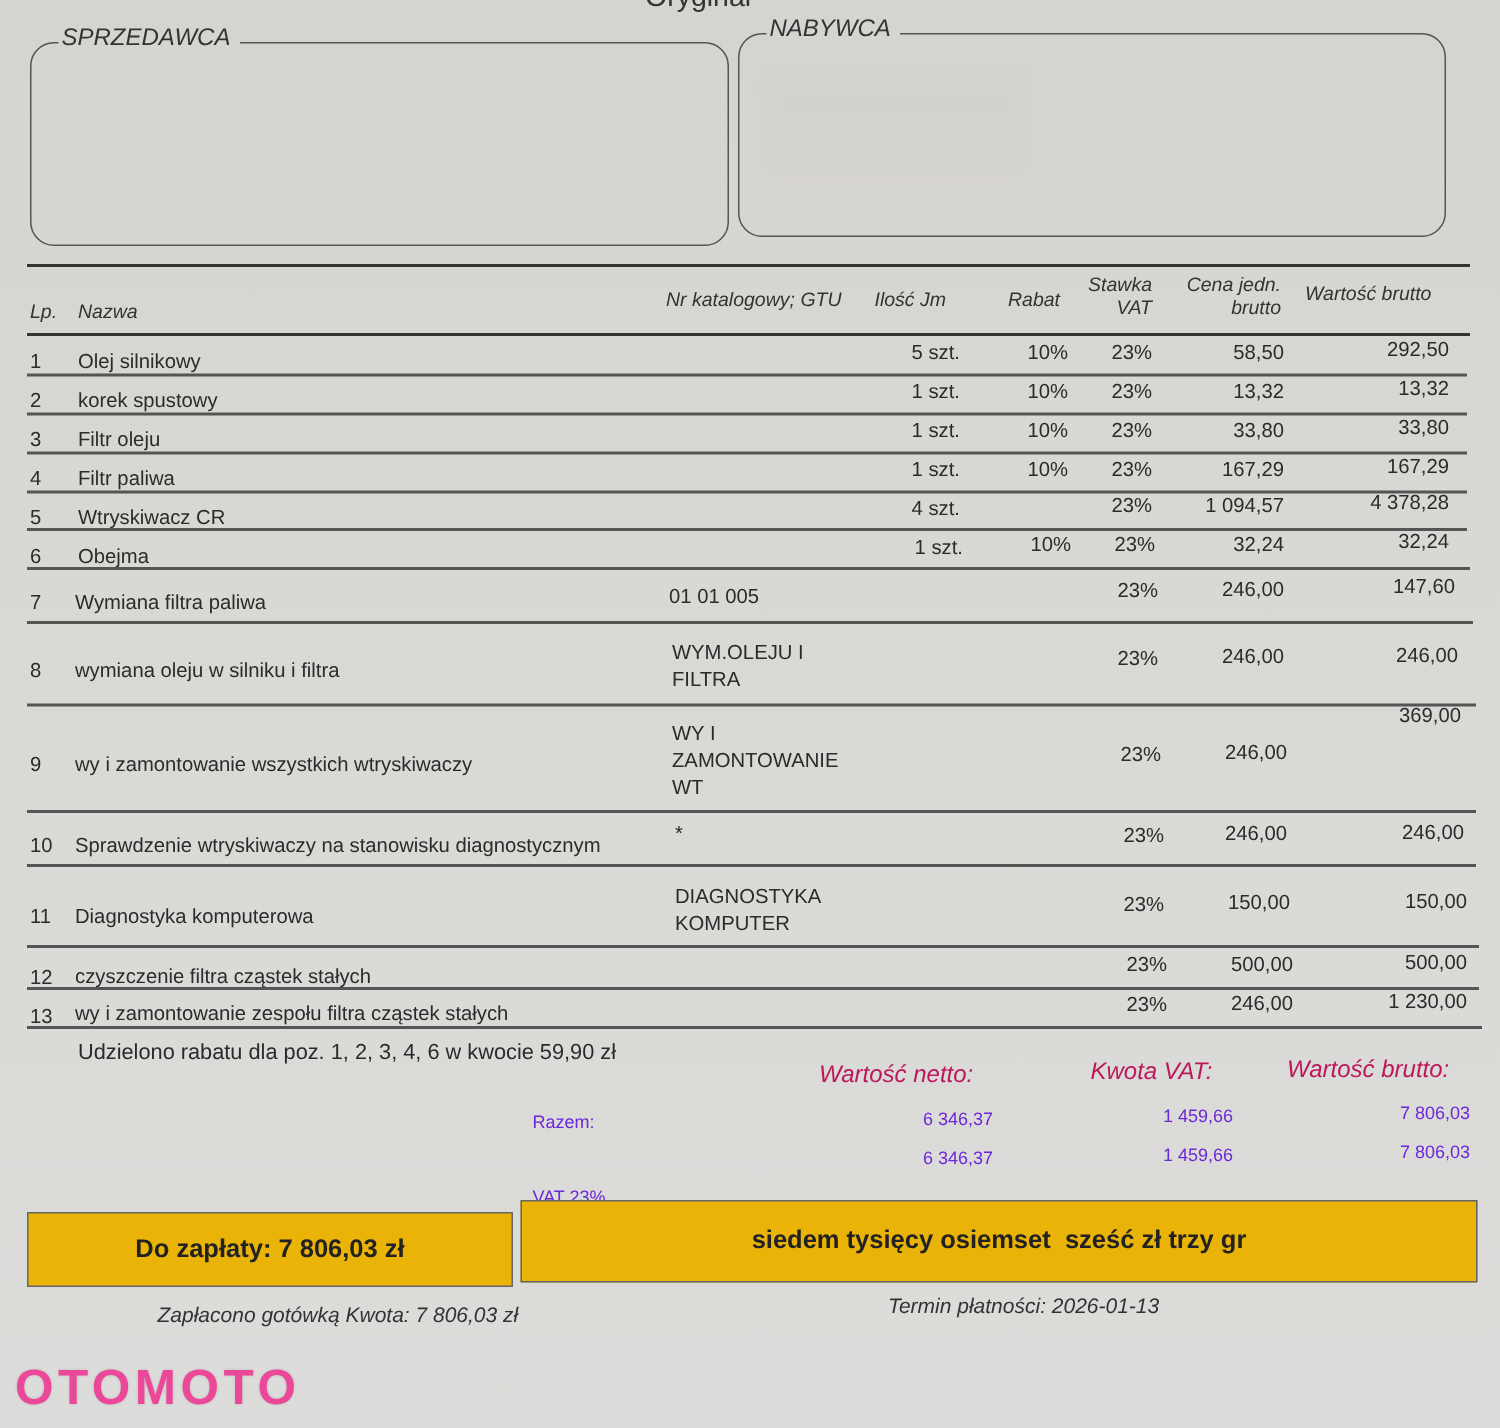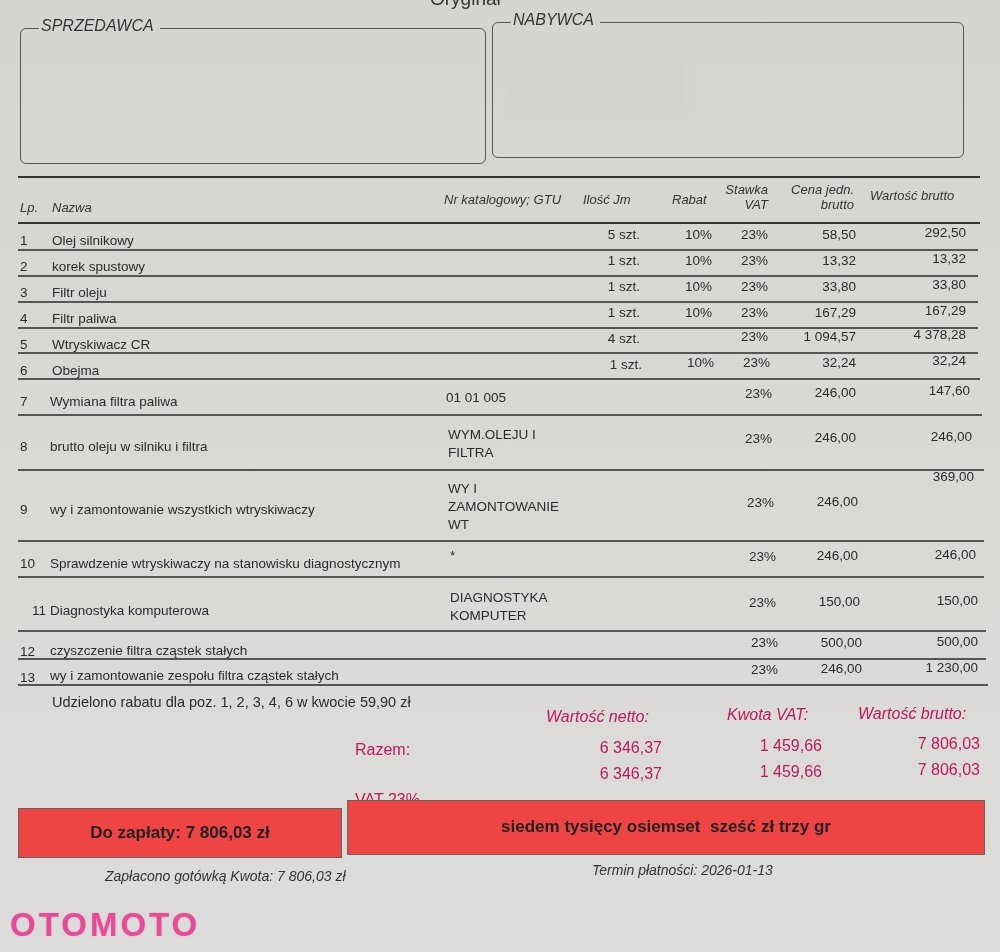--- a/index.html
+++ b/index.html
@@ -4,43 +4,43 @@
 <style>
   html, body { margin: 0; padding: 0; }
   body {
     width: 1000px; height: 952px; overflow: hidden; position: relative;
     background: linear-gradient(180deg, #d6d4d1 0%, #d9d8d5 40%, #dcdcda 100%);
     font-family: "Liberation Sans", sans-serif; color: #2b2b2b;
   }
   .abs { position: absolute; }
   .orig { left: 430px; top: -12px; font-size: 19px; color: #333; }
   .box {
-    border: 1.5px solid #555; border-radius: 6px; position: absolute;
+    border: 1.5px solid #555; border-radius: 16px; position: absolute;
   }
   .box-legend {
     position: absolute; top: -12px; left: 18px; background: #d6d4d1;
     padding: 0 6px 0 2px; font-style: italic; font-size: 16px; color: #333;
   }
   .seller { left: 20px; top: 28px; width: 464px; height: 134px; }
   .buyer { left: 492px; top: 22px; width: 470px; height: 134px; }
   .seller-lines { position: absolute; left: 18px; top: 30px; font-size: 16px; line-height: 20px; }
   .blur { position: absolute; left: 14px; top: 24px; width: 180px; height: 70px;
           background: #d2d1ce; filter: blur(6px); opacity: .7; }
 
   .rule-thick { position: absolute; left: 18px; height: 2px; background: #333; }
   .rule { position: absolute; left: 18px; height: 1.5px; background: #555; }
 
   .hdr { position: absolute; font-style: italic; font-size: 13px; color: #333; line-height: 15px; }
   .cell { position: absolute; font-size: 13.5px; color: #2b2b2b; line-height: 17px; white-space: nowrap; }
   .r { text-align: right; }
 
   .summary-lbl { position: absolute; font-style: italic; font-size: 16px; color: #be185d; }
-  .summary-val { position: absolute; font-size: 16px; color: #be185d; text-align: right; }
-
-  .paybox { position: absolute; border: 1.5px solid #666; background: #ef4444; }
+  .summary-val { position: absolute; font-size: 12px; color: #6d28d9; text-align: right; }
+
+  .paybox { position: absolute; border: 1.5px solid #666; background: #eab308; }
   .paytext { position: absolute; width: 100%; text-align: center; font-weight: bold; font-size: 17px; color: #222; }
   .foot { position: absolute; font-style: italic; font-size: 14px; color: #333; }
   .watermark {
     position: absolute; left: 10px; bottom: 8px; font-size: 33px; font-weight: bold;
     color: #ec4899; letter-spacing: 3px; font-family: Liberation Sans, sans-serif;
     text-shadow: 0 0 2px rgba(0,0,0,.15);
   }
 </style>
 </head>
 <body>
@@ -144,21 +144,21 @@
   <div class="cell" style="left:50px; top:393px;">Wymiana filtra paliwa</div>
   <div class="cell" style="left:446px; top:389px;">01 01 005</div>
   <div class="cell r" style="left:724px; top:385px; width:48px;">23%</div>
   <div class="cell r" style="left:772px; top:384px; width:84px;">246,00</div>
   <div class="cell r" style="left:870px; top:382px; width:100px;">147,60</div>
 </div>
 <div class="rule" style="top:414px; width:964px;"></div>
 
 <div>
   <div class="cell" style="left:20px; top:438px;">8</div>
-  <div class="cell" style="left:50px; top:438px;">brutto oleju w silniku i filtra</div>
+  <div class="cell" style="left:50px; top:438px;">wymiana oleju w silniku i filtra</div>
   <div class="cell" style="left:448px; top:426px;">WYM.OLEJU I</div>
   <div class="cell" style="left:448px; top:444px;">FILTRA</div>
   <div class="cell r" style="left:724px; top:430px; width:48px;">23%</div>
   <div class="cell r" style="left:772px; top:429px; width:84px;">246,00</div>
   <div class="cell r" style="left:870px; top:428px; width:102px;">246,00</div>
 </div>
 <div class="rule" style="top:469px; width:966px;"></div>
 
 <div>
   <div class="cell" style="left:20px; top:501px;">9</div>
@@ -176,21 +176,21 @@
   <div class="cell" style="left:20px; top:555px;">10</div>
   <div class="cell" style="left:50px; top:555px;">Sprawdzenie wtryskiwaczy na stanowisku diagnostycznym</div>
   <div class="cell" style="left:450px; top:547px;">*</div>
   <div class="cell r" style="left:728px; top:548px; width:48px;">23%</div>
   <div class="cell r" style="left:774px; top:547px; width:84px;">246,00</div>
   <div class="cell r" style="left:874px; top:546px; width:102px;">246,00</div>
 </div>
 <div class="rule" style="top:576px; width:966px;"></div>
 
 <div>
-  <div class="cell" style="left:20px; top:602px;margin-left:12px;">11</div>
+  <div class="cell" style="left:20px; top:602px;">11</div>
   <div class="cell" style="left:50px; top:602px;">Diagnostyka komputerowa</div>
   <div class="cell" style="left:450px; top:589px;">DIAGNOSTYKA</div>
   <div class="cell" style="left:450px; top:607px;">KOMPUTER</div>
   <div class="cell r" style="left:728px; top:594px; width:48px;">23%</div>
   <div class="cell r" style="left:774px; top:593px; width:86px;">150,00</div>
   <div class="cell r" style="left:874px; top:592px; width:104px;">150,00</div>
 </div>
 <div class="rule" style="top:630px; width:968px;"></div>
 
 <div>

